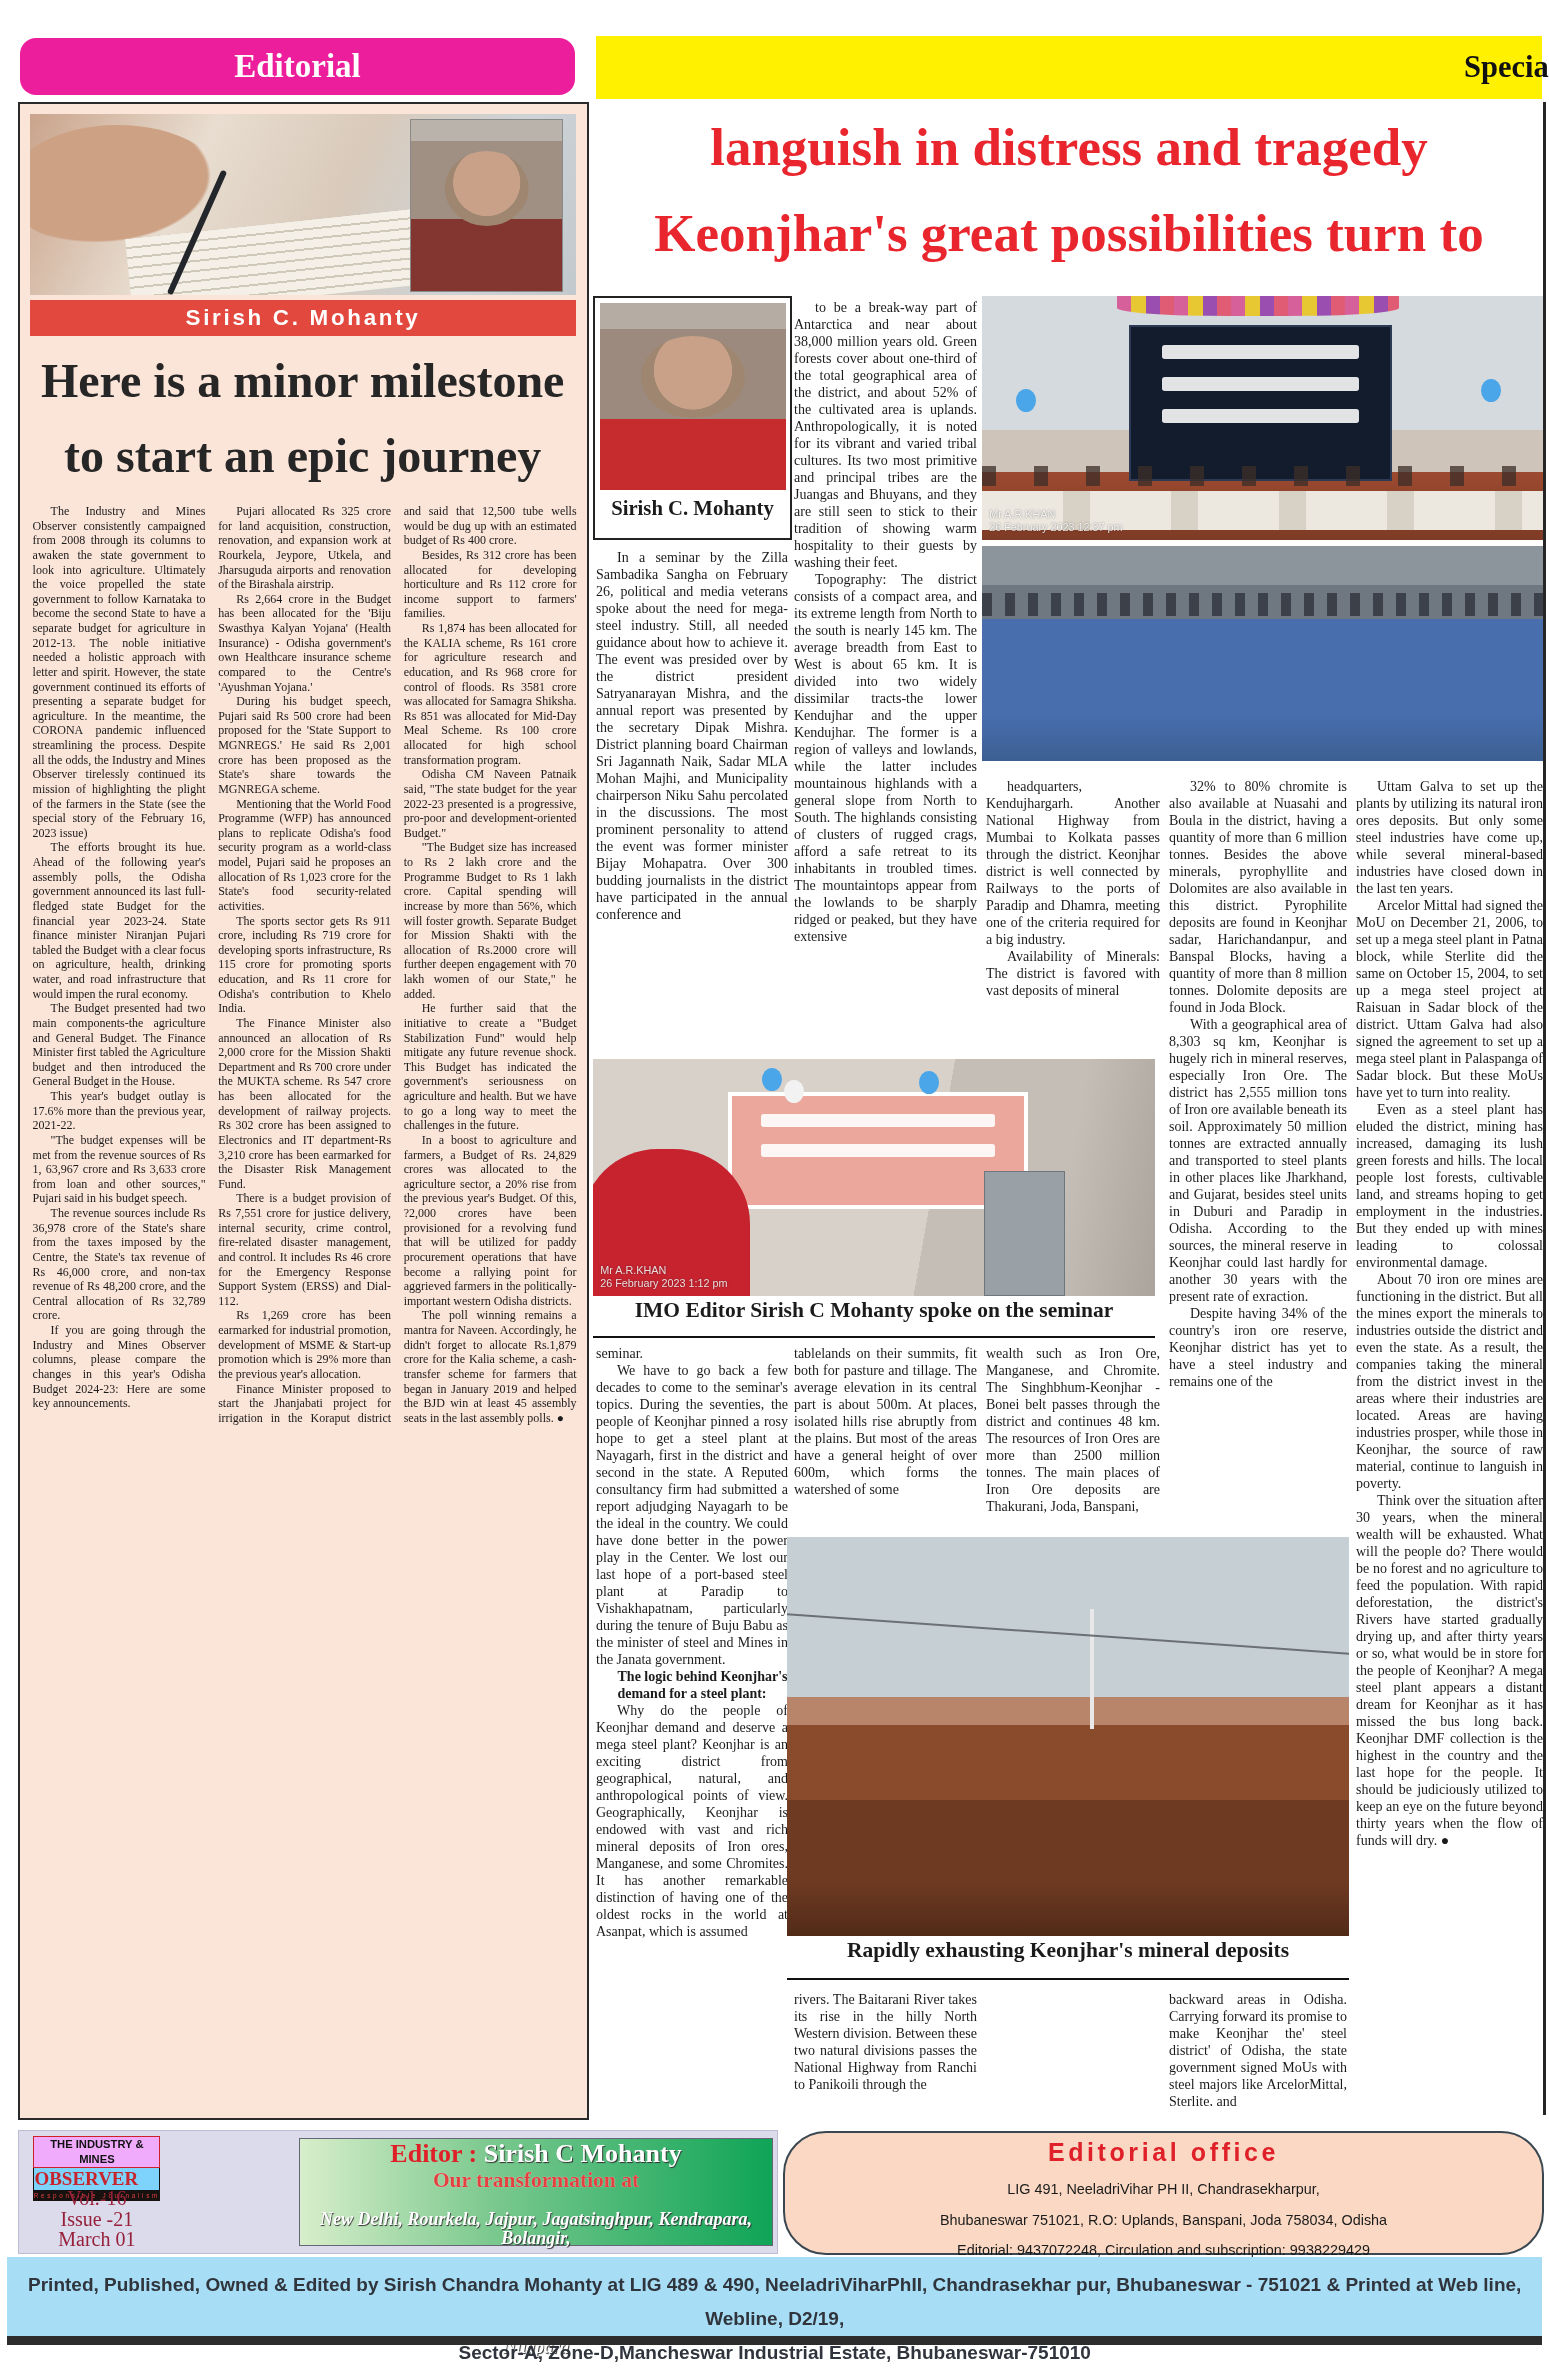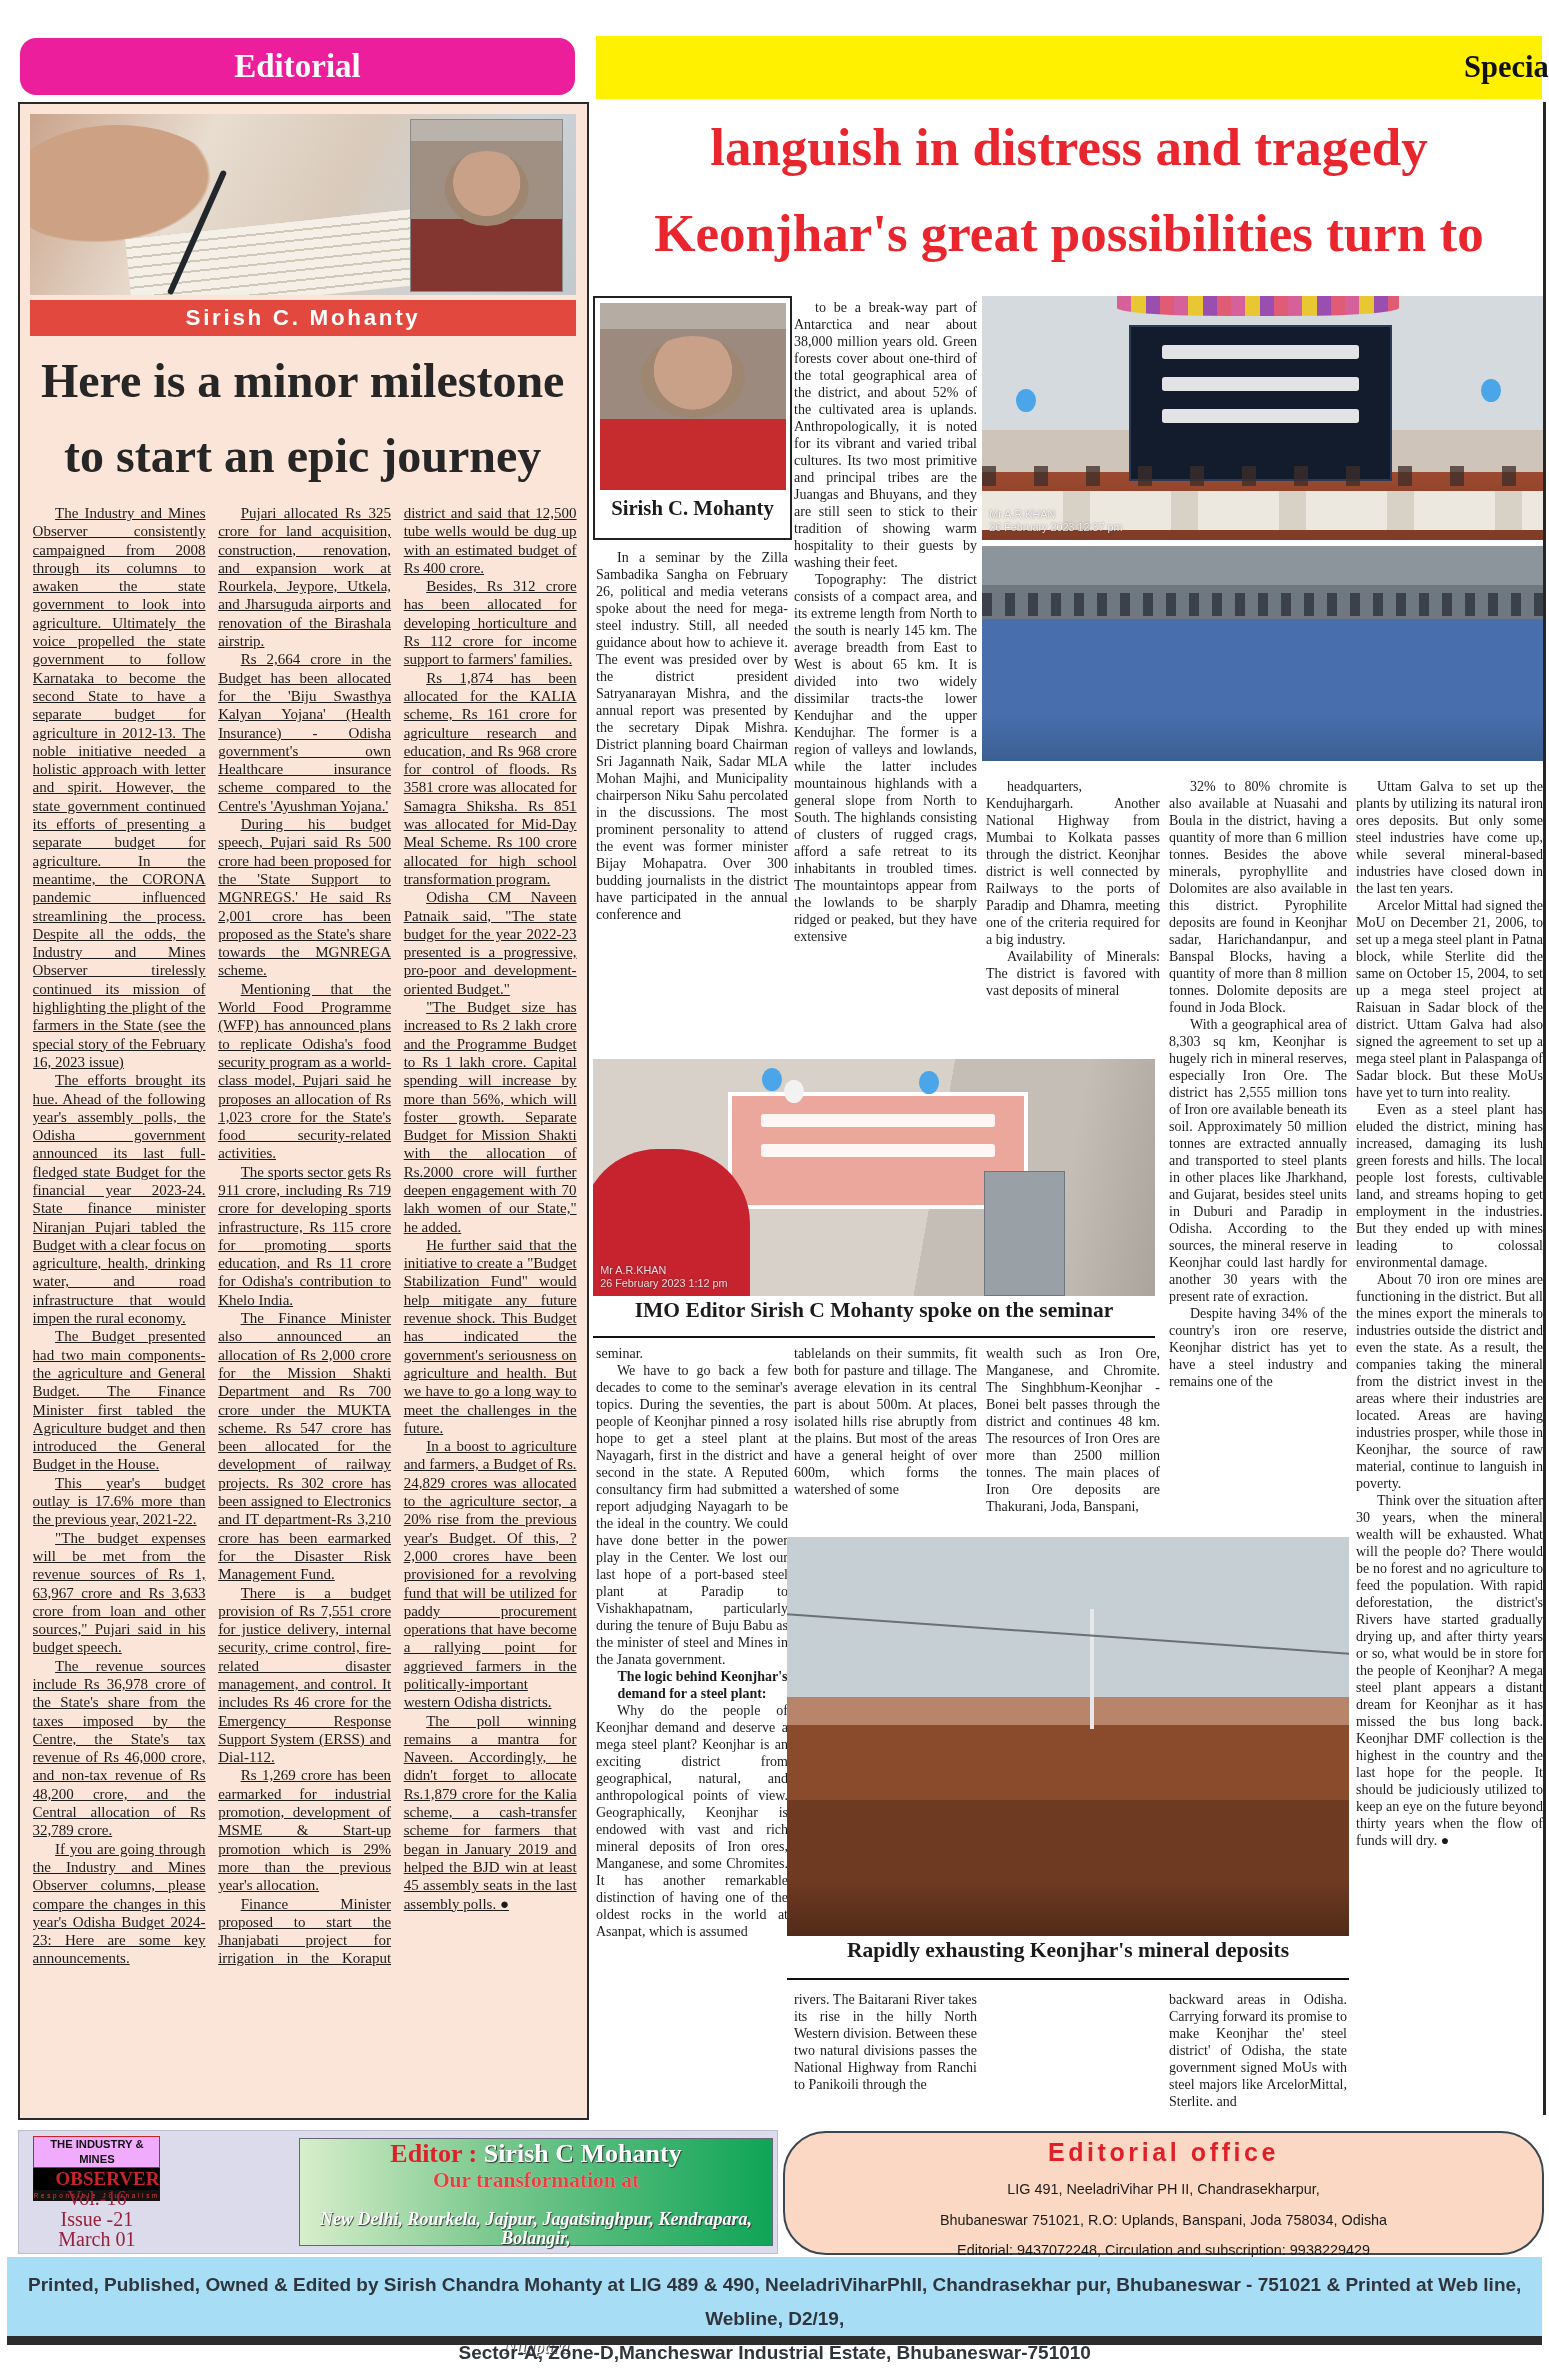--- a/index.html
+++ b/index.html
@@ -29,21 +29,21 @@
   .inset-portrait{position:absolute;right:12.6px;top:5.4px;width:151px;height:171px;border:1.8px solid #8a8a8a;
       background:linear-gradient(#b9b3ab 0 12%,#a09083 12% 58%,#83352f 58%);}
   .face{position:absolute;left:50%;top:18%;width:56%;height:44%;transform:translateX(-50%);border-radius:50%;
       background:radial-gradient(circle at 50% 42%,#c9a188 0 55%,#9e8671 56% 75%,#8d8d8d 76%);}
   .byline-band{left:10px;top:196px;width:546px;height:36px;background:#E2483D;color:#fff;
       font-family:"Liberation Sans",sans-serif;font-weight:bold;font-size:22.4px;letter-spacing:2.7px;
       text-align:center;line-height:36px;}
   .ed-headline{left:7.2px;top:239px;width:551px;text-align:center;color:#262626;
       font-size:48px;font-weight:bold;line-height:75px;}
   .ed-body{left:12.6px;top:400px;width:544px;height:1605px;column-count:3;column-gap:12.6px;
-      font-size:15px;line-height:1.22;text-align:justify;overflow:hidden;text-decoration:underline;}
+      font-size:12px;line-height:1.22;text-align:justify;overflow:hidden;}
   .ed-body p{margin:0;text-indent:1.5em;}
 
   
   .col{position:absolute;font-size:14px;line-height:1.215;text-align:justify;overflow:hidden;}
   .col p{margin:0;text-indent:1.5em;}
   .col p.cont{text-indent:0;}
   .subhead{font-weight:bold;text-align:center;text-indent:0;margin:0;}
 
   
   .portrait-box{left:593px;top:296px;width:199px;height:244px;background:#fff;border:2.7px solid #222;box-sizing:border-box;padding:4.5px;}
@@ -81,22 +81,22 @@
   .pole{position:absolute;left:54%;top:18%;width:3.6px;height:30%;background:#e8e8e8;}
   .wire{position:absolute;left:-2%;top:24%;width:104%;height:1.8px;background:#6a7074;transform:rotate(4deg);}
 
   .wm{position:absolute;color:rgba(255,255,255,.85);font-family:"Liberation Sans",sans-serif;
       font-size:10.8px;line-height:13.5px;left:7.2px;bottom:5.4px;text-shadow:0 0 1.8px rgba(0,0,0,.5);}
 
   
   .lav{left:18px;top:2130px;width:760px;height:124px;background:#DBDBEC;border:0.9px solid #bcbcd2;box-sizing:border-box;}
   .mast{position:absolute;left:14.4px;top:4.5px;width:127px;font-family:"Liberation Sans",sans-serif;}
   .mast-top{background:#f0abfc;border:1.8px solid #cf2027;color:#111;font-weight:bold;font-size:11.2px;text-align:center;line-height:15.3px;}
-  .mast-mid{background:#000000;border:1.8px solid #111;border-top:none;color:#C8242B;font-weight:bold;
-            font-family:"Liberation Serif",serif;font-size:19px;text-align:right;line-height:21.5px;}
+  .mast-mid{background:#7dd3fc;border:1.8px solid #111;border-top:none;color:#C8242B;font-weight:bold;
+            font-family:"Liberation Serif",serif;font-size:19px;text-align:left;line-height:21.5px;}
   .mast-bot{background:#17120f;color:#e04040;font-size:6.3px;letter-spacing:2.7px;text-align:center;line-height:10px;}
   .volblock{position:absolute;left:14.4px;top:57px;width:127px;text-align:center;color:#97203A;font-size:20px;line-height:20.7px;}
   .greenbox{position:absolute;left:280px;top:7.2px;width:474px;height:108px;text-align:center;
       background:linear-gradient(90deg,#D8EECB 0%,#7CC98F 40%,#0FA457 100%);border:1.8px solid #667;box-sizing:border-box;}
   .gb1{font-size:26px;font-weight:bold;line-height:30px;}
   .gb1 .red{color:#E02028;} .gb1 .wht{color:#fff;text-shadow:0.9px 0.9px 0.9px #333;}
   .gb2{font-size:21.5px;font-weight:bold;color:#E34040;line-height:23px;text-shadow:0 0 0.9px #fff;}
   .gb3{font-size:18px;font-weight:bold;font-style:italic;color:#fff;line-height:18.4px;text-shadow:0.9px 0.9px 0.9px #333;}
   .office{left:783px;top:2131px;width:761px;height:124px;background:#FAD8C3;border:2.7px solid #3A4750;border-radius:43px;
       box-sizing:border-box;text-align:center;font-family:Liberation Sans, sans-serif;}

